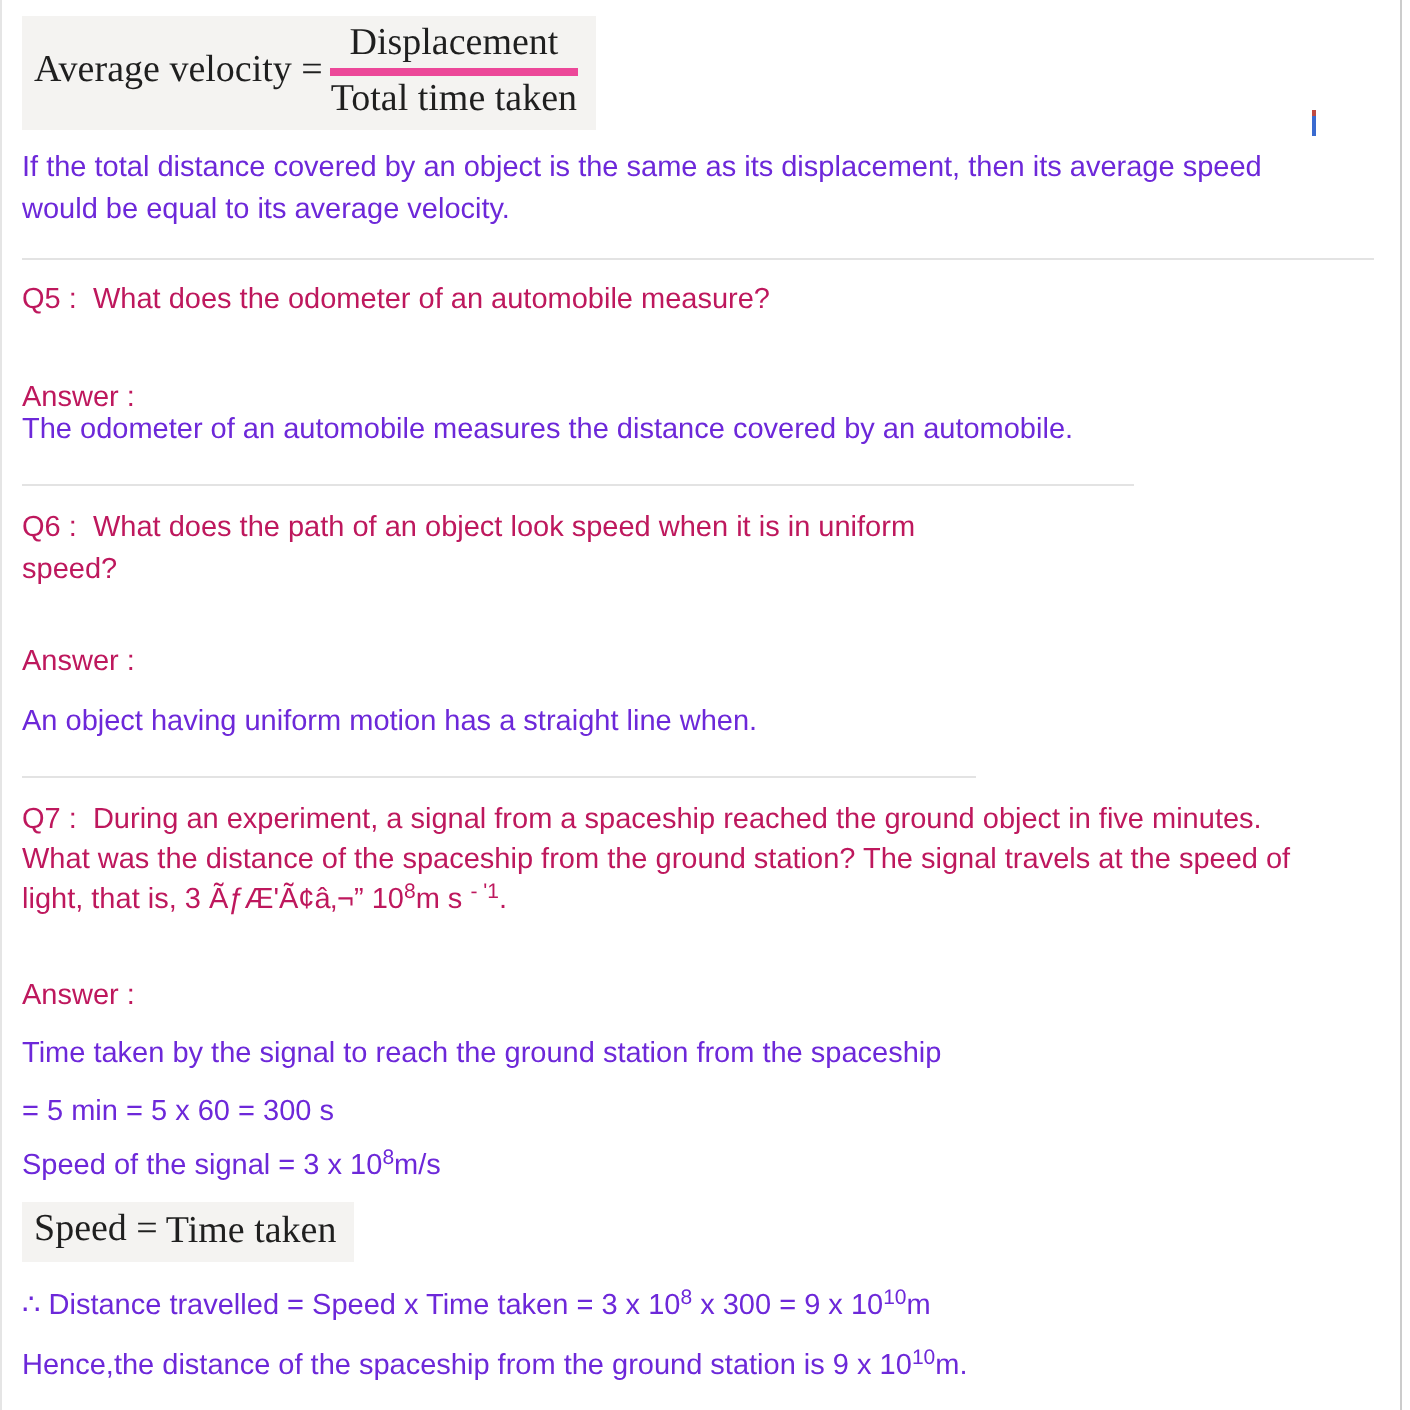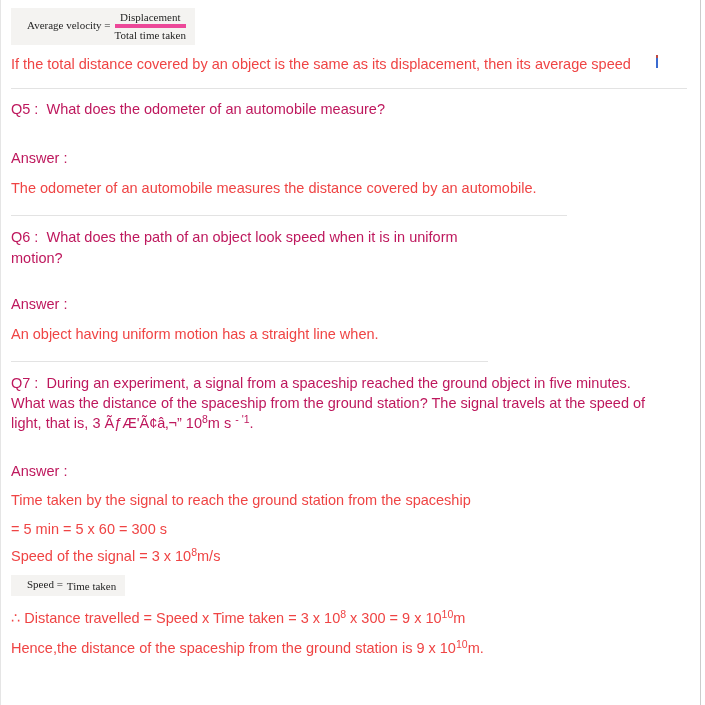--- a/index.html
+++ b/index.html
@@ -20,34 +20,34 @@
     border-right: 1px solid #cccccc;
     padding: 8px 13px 0 10px;
     background: #ffffff;
   }
   .line {
     font-size: 14.5px;
     line-height: 16px;
     color: #555960;
   }
   .qt { color: #be185d; white-space: pre-wrap; }
-  .bt { color: #ef4444; }
+  .bt { color: #6d28d9; }
   .lh21 .line { line-height: 21px; }
   .lh20 .line { line-height: 20px; }
   .hr {
     height: 0;
     border-top: 1px solid #e3e3e3;
   }
   .formula-box {
     display: inline-block;
     background: #f4f3f1;
     font-family: "Liberation Serif", serif;
-    font-size: 11px;
+    font-size: 19px;
     color: #1f1f1f;
-    padding: 3px 9px 4px 16px;
+    padding: 3px 9px 4px 6px;
     white-space: nowrap;
   }
   .frac {
     display: inline-block;
     text-align: center;
     vertical-align: middle;
     margin-left: 4px;
   }
   .frac .num {
     display: block;
@@ -80,37 +80,38 @@
 <div class="page">
 
   <div>
     <span class="formula-box">
       <span>Average velocity =</span><span class="frac"><span class="num">Displacement</span><span class="den">Total time taken</span></span>
     </span>
   </div>
 
   <div class="lh21" style="margin-top:9px">
     <div class="line bt">If the total distance covered by an object is the same as its displacement, then its average speed</div>
+    <div class="line bt">would be equal to its average velocity.</div>
   </div>
 
   <div class="caret"></div>
 
   <div class="hr" style="margin-top:13px"></div>
 
   <div class="line qt" style="margin-top:12px">Q5 :  What does the odometer of an automobile measure?</div>
 
   <div class="line qt" style="margin-top:33px">Answer :</div>
 
-  <div class="line bt" style="margin-top:14px">The odometer of an automobile measures the distance covered by an automobile.</div>
+  <div class="line bt" style="">The odometer of an automobile measures the distance covered by an automobile.</div>
 
   <div class="hr" style="margin-top:19px; width:556px"></div>
 
   <div class="lh21" style="margin-top:11px">
     <div class="line qt">Q6 :  What does the path of an object look speed when it is in uniform</div>
-    <div class="line qt">motion?</div>
+    <div class="line qt">speed?</div>
   </div>
 
   <div class="line qt" style="margin-top:27px">Answer :</div>
 
   <div class="line bt" style="margin-top:14px">An object having uniform motion has a straight line when.</div>
 
   <div class="hr" style="margin-top:19px; width:477px"></div>
 
   <div class="lh20" style="margin-top:11px">
     <div class="line qt">Q7 :  During an experiment, a signal from a spaceship reached the ground object in five minutes.</div>

